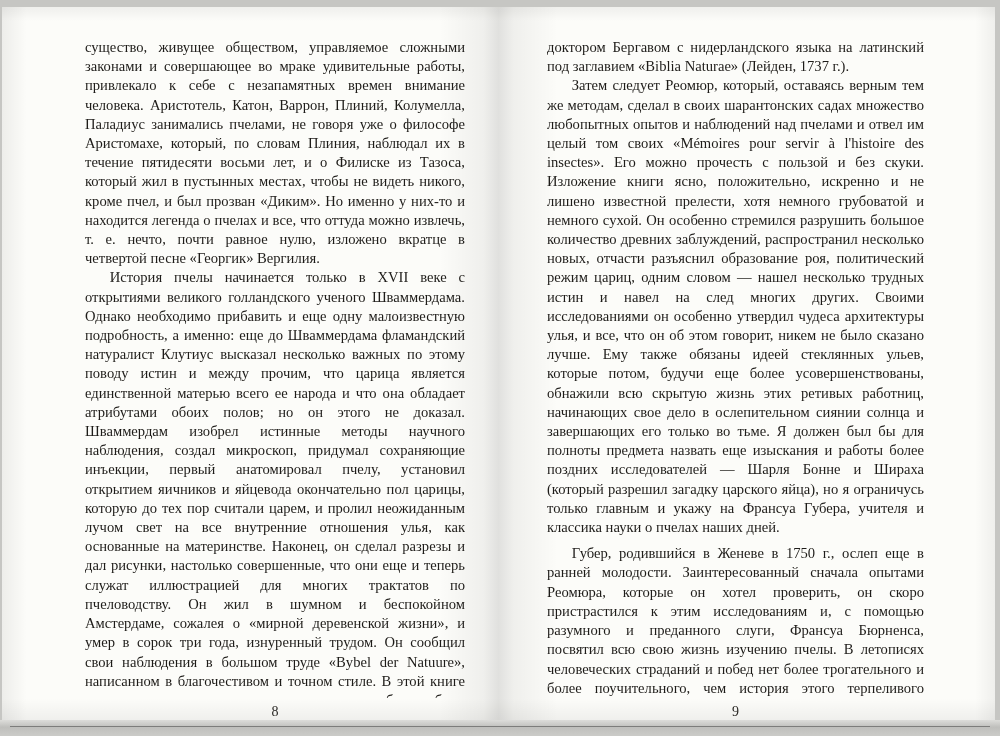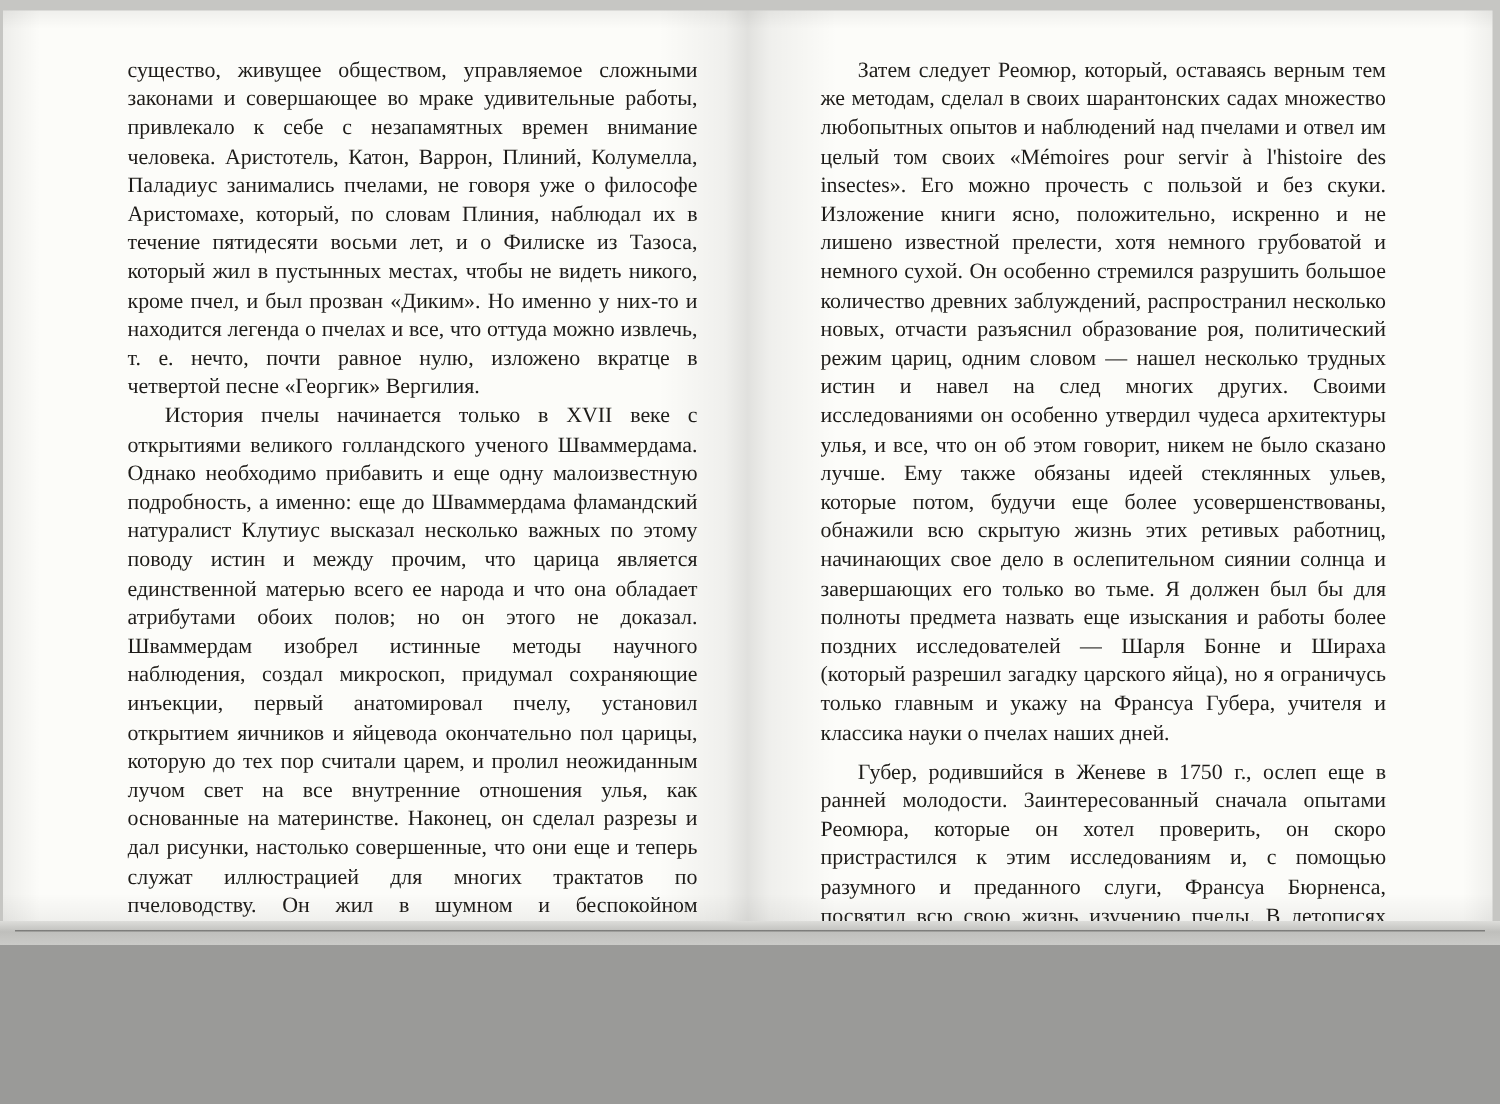--- a/index.html
+++ b/index.html
@@ -3,21 +3,21 @@
 <meta charset="utf-8">
 <style>
   html, body {
     margin: 0;
     padding: 0;
     background: #9a9a98;
   }
   .scan {
     position: relative;
     width: 1000px;
-    height: 630px;
+    height: 736px;
     background: #c6c6c3;
     overflow: hidden;
     font-family: "Liberation Serif", "DejaVu Serif", serif;
   }
   .spread {
     position: absolute;
     left: 2px;
     top: 7px;
     right: 5px;
     bottom: 16px;
@@ -85,20 +85,21 @@
 
 <div class="scan">
   <div class="spread">
 
     <div class="textblock left">
       <p class="continued">существо, живущее обществом, управляемое сложными законами и совершающее во мраке удивительные работы, привлекало к себе с незапамятных времен внимание человека. Аристотель, Катон, Варрон, Плиний, Колумелла, Паладиус занимались пчелами, не говоря уже о философе Аристомахе, который, по словам Плиния, наблюдал их в течение пятидесяти восьми лет, и о Филиске из Тазоса, который жил в пустынных местах, чтобы не видеть никого, кроме пчел, и был прозван «Диким». Но именно у них-то и находится легенда о пчелах и все, что оттуда можно извлечь, т. е. нечто, почти равное нулю, изложено вкратце в четвертой песне «Георгик» Вергилия.</p>
       <p>История пчелы начинается только в XVII веке с открытиями великого голландского ученого Шваммердама. Однако необходимо прибавить и еще одну малоизвестную подробность, а именно: еще до Шваммердама фламандский натуралист Клутиус высказал несколько важных по этому поводу истин и между прочим, что царица является единственной матерью всего ее народа и что она обладает атрибутами обоих полов; но он этого не доказал. Шваммердам изобрел истинные методы научного наблюдения, создал микроскоп, придумал сохраняющие инъекции, первый анатомировал пчелу, установил открытием яичников и яйцевода окончательно пол царицы, которую до тех пор считали царем, и пролил неожиданным лучом свет на все внутренние отношения улья, как основанные на материнстве. Наконец, он сделал разрезы и дал рисунки, настолько совершенные, что они еще и теперь служат иллюстрацией для многих трактатов по пчеловодству. Он жил в шумном и беспокойном Амстердаме, сожалея о «мирной деревенской жизни», и умер в сорок три года, изнуренный трудом. Он сообщил свои наблюдения в большом труде «Bybel der Natuure», написанном в благочестивом и точном стиле. В этой книге прекрасные и простые порывы веры, которая боится быть поколебленной, относят все к славе Создателя; столетием позже она была переведена</p>
     </div>
 
     <div class="textblock right">
+      <p class="continued">доктором Бергавом с нидерландского языка на латинский под заглавием «Biblia Naturae» (Лейден, 1737 г.).</p>
       <p>Затем следует Реомюр, который, оставаясь верным тем же методам, сделал в своих шарантонских садах множество любопытных опытов и наблюдений над пчелами и отвел им целый том своих «Mémoires pour servir à l'histoire des insectes». Его можно прочесть с пользой и без скуки. Изложение книги ясно, положительно, искренно и не лишено известной прелести, хотя немного грубоватой и немного сухой. Он особенно стремился разрушить большое количество древних заблуждений, распространил несколько новых, отчасти разъяснил образование роя, политический режим цариц, одним словом — нашел несколько трудных истин и навел на след многих других. Своими исследованиями он особенно утвердил чудеса архитектуры улья, и все, что он об этом говорит, никем не было сказано лучше. Ему также обязаны идеей стеклянных ульев, которые потом, будучи еще более усовершенствованы, обнажили всю скрытую жизнь этих ретивых работниц, начинающих свое дело в ослепительном сиянии солнца и завершающих его только во тьме. Я должен был бы для полноты предмета назвать еще изыскания и работы более поздних исследователей — Шарля Бонне и Шираха (который разрешил загадку царского яйца), но я ограничусь только главным и укажу на Франсуа Губера, учителя и классика науки о пчелах наших дней.</p>
       <p class="gap-before">Губер, родившийся в Женеве в 1750 г., ослеп еще в ранней молодости. Заинтересованный сначала опытами Реомюра, которые он хотел проверить, он скоро пристрастился к этим исследованиям и, с помощью разумного и преданного слуги, Франсуа Бюрненса, посвятил всю свою жизнь изучению пчелы. В летописях человеческих страданий и побед нет более трогательного и более поучительного, чем история этого терпеливого сотрудничества, где один, видевший только духовный свет, руководил умом, руками и глазами другого, наслаждавшегося светом реальным; где человек, никогда, как</p>
     </div>
 
     <div class="pagenum left">8</div>
 
     <div class="pagenum right">9</div>
 
   </div>
 

